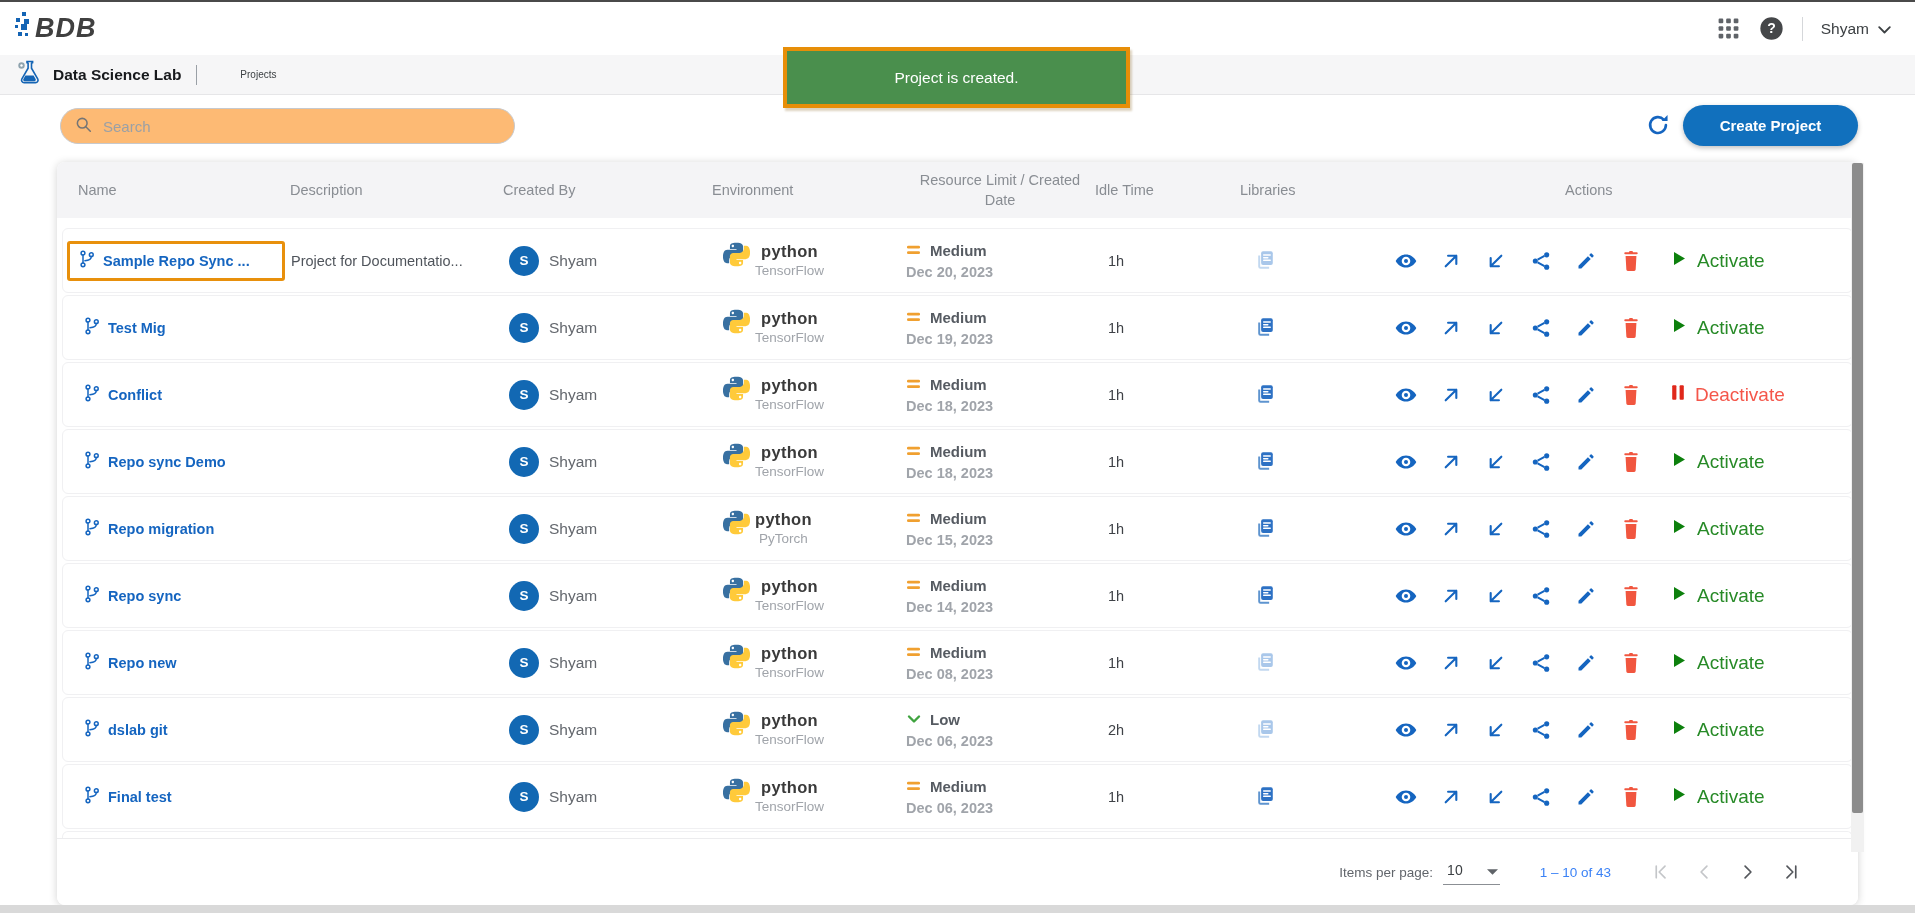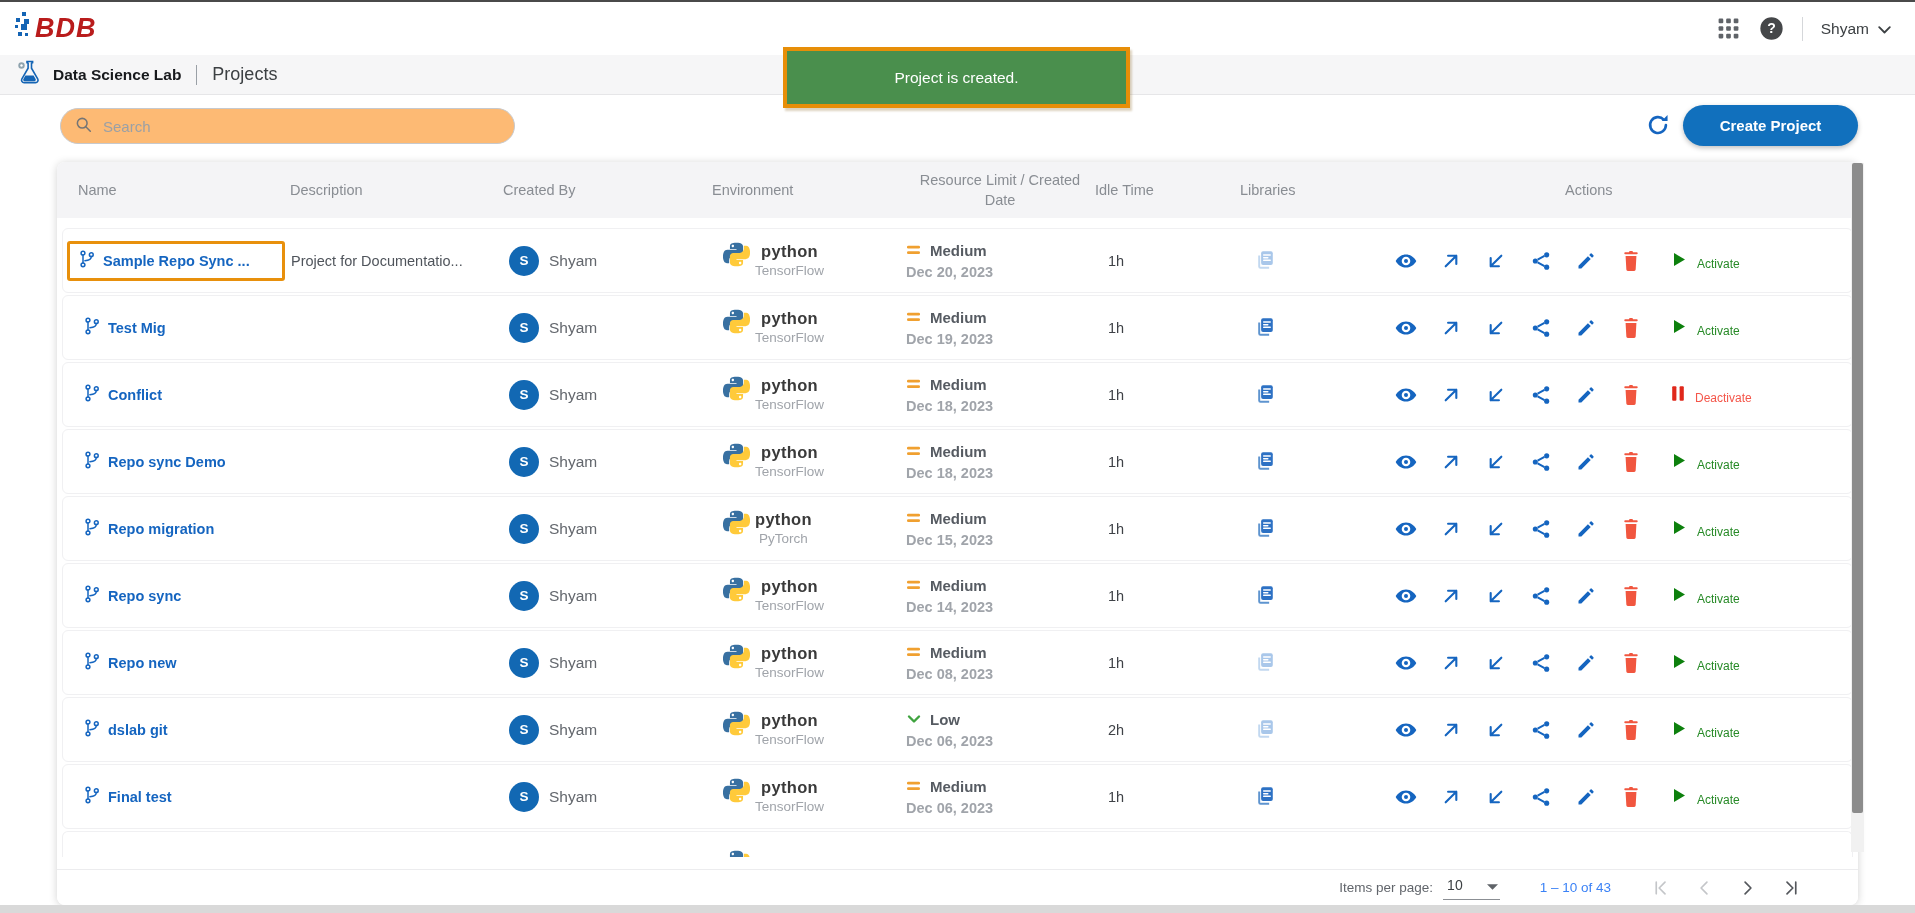--- a/index.html
+++ b/index.html
@@ -1,32 +1,32 @@
 <!DOCTYPE html>
 <html><head>
 <meta charset="utf-8">
 <style>
   html,body{margin:0;padding:0;}
   body{width:1915px;height:913px;position:relative;overflow:hidden;background:#fff;
        font-family:"Liberation Sans",sans-serif;color:#3c4043;}
   
   .topbar{position:absolute;top:0;left:0;right:0;height:55px;background:#fff;border-top:2px solid #4a4a4a;
           display:flex;align-items:center;justify-content:space-between;padding:0 24px 0 14px;box-sizing:border-box;}
-  .logo{display:flex;align-items:center;gap:3px;color:#b91c1c;font-weight:bold;font-style:italic;
+  .logo{display:flex;align-items:center;gap:3px;color:#404040;font-weight:bold;font-style:italic;
         font-size:27px;letter-spacing:1px;cursor:pointer;}
   .topbar-right{display:flex;align-items:center;gap:18px;}
   .icon-btn{display:flex;align-items:center;justify-content:center;cursor:pointer;}
   .vdiv{width:1px;height:24px;background:#d5d7da;}
   .user{display:flex;align-items:center;gap:9px;font-size:15.5px;color:#3c4043;cursor:pointer;}
   
   .crumbbar{position:absolute;top:55px;left:0;right:0;height:40px;background:#f6f6f7;border-bottom:1px solid #e6e6e8;
             display:flex;align-items:center;padding-left:16px;gap:10px;box-sizing:border-box;}
   .crumb-app{font-weight:bold;font-size:15.5px;color:#17191c;}
   .crumb-div{width:1px;height:20px;background:#9aa0a6;margin:0 5px;}
-  .crumb-page{font-size:18px;color:#3c4043;}
+  .crumb-page{font-size:10px;color:#3c4043;margin-left:28px;}
   
   .toast{position:absolute;left:783px;top:47px;width:347px;height:61px;background:#4A8F4D;border:4px solid #E78E08;
          box-sizing:border-box;display:flex;align-items:center;justify-content:center;color:#fff;font-size:15.5px;
          z-index:30;box-shadow:2px 3px 2px rgba(120,80,0,.25);}
   
   .search{position:absolute;left:60px;top:108px;width:455px;height:36px;border:1.5px solid #c7c9cd;border-radius:18px;
           display:flex;align-items:center;gap:9px;padding-left:14px;box-sizing:border-box;background:#fdba74;}
   .search input{border:none;outline:none;font-size:15px;color:#333;width:380px;background:transparent;font-family:inherit;}
   .search input::placeholder{color:#9aa0a6;}
   .refresh{position:absolute;left:1645px;top:112px;cursor:pointer;}
@@ -59,26 +59,26 @@
   .pyword{font-size:16.5px;font-weight:bold;color:#3a3a3a;letter-spacing:.3px;line-height:22px;}
   .fw{font-size:13.5px;color:#a0a4aa;line-height:18px;}
   .res{display:flex;flex-direction:column;gap:5px;font-weight:bold;}
   .res-line{display:flex;align-items:center;gap:8px;font-size:15px;color:#565b62;}
   .res-date{font-size:14.5px;color:#a0a4aa;}
   .idle{padding-left:12px;font-size:14.5px;color:#3f4247;}
   .libbtn{padding-left:42px;cursor:pointer;display:flex;align-items:center;}
   .libbtn.off{cursor:default;}
   .acts{display:inline-flex;gap:21px;margin-left:53px;align-items:center;}
   .aic{width:24px;height:24px;display:flex;align-items:center;justify-content:center;cursor:pointer;}
-  .status{display:inline-flex;align-items:flex-end;gap:10px;margin-left:28px;font-size:12px;cursor:pointer;}
+  .status{display:inline-flex;align-items:flex-end;gap:10px;margin-left:28px;font-size:19px;cursor:pointer;}
   .status.act{color:#278A27;}
   .status.deact{color:#F4564A;}
   .partial-wrap{height:26px;overflow:hidden;}
   
-  .pagebar{position:absolute;bottom:0;left:0;right:0;height:36px;border-top:1px solid #ececee;display:flex;
+  .pagebar{position:absolute;bottom:0;left:0;right:0;height:67px;border-top:1px solid #ececee;display:flex;
            align-items:center;justify-content:flex-end;padding-right:55px;box-sizing:border-box;font-size:13.5px;
            color:#61656b;background:#fff;border-radius:0 0 8px 8px;}
   .pp{display:inline-flex;align-items:center;gap:24px;border-bottom:1px solid #8b8f94;padding:2px 2px 6px 4px;
       margin-left:10px;color:#3c4043;font-size:14px;cursor:pointer;}
   .range{margin-left:40px;color:#3b82f6;}
   .pagenav{display:inline-flex;gap:22px;margin-left:38px;align-items:center;}
   .pagenav span{display:flex;align-items:center;justify-content:center;width:22px;height:22px;cursor:pointer;}
   
   .vscroll{position:absolute;left:1851px;top:163px;width:13px;height:689px;background:#f1f1f1;z-index:20;}
   .vscroll .thumb{position:absolute;top:0;left:1px;width:11px;height:650px;background:#8c8c8c;border-radius:2px;}

